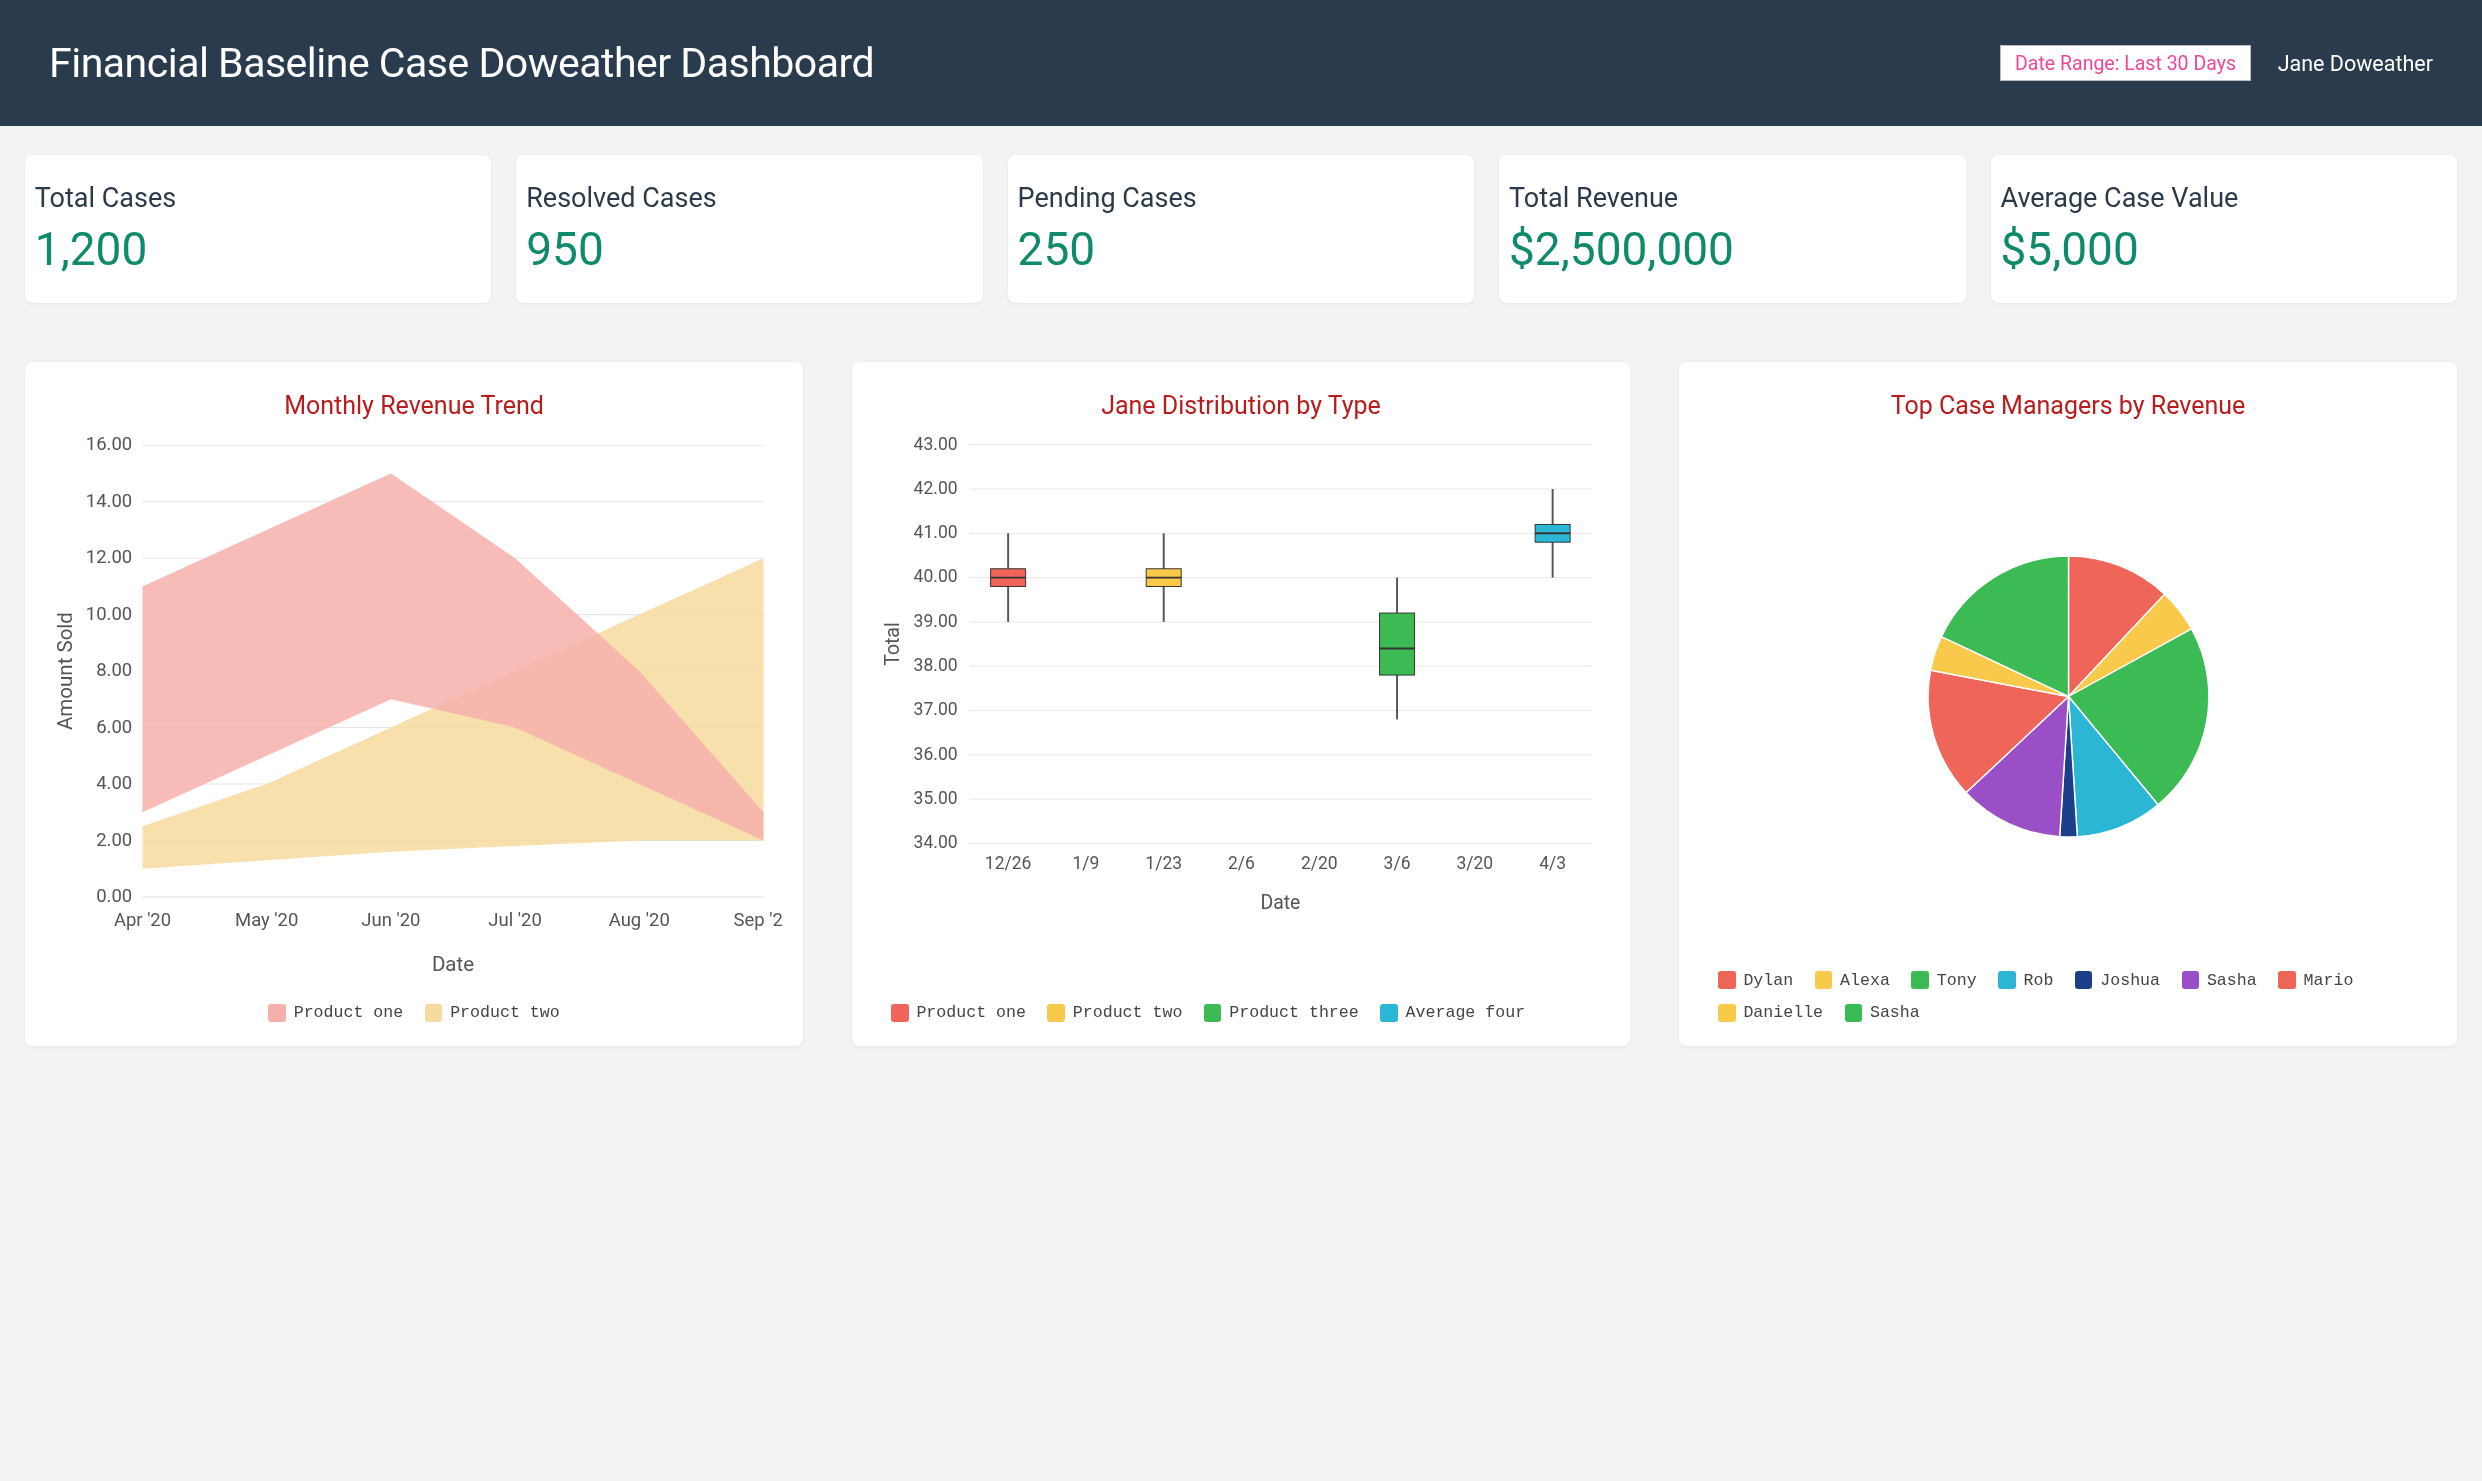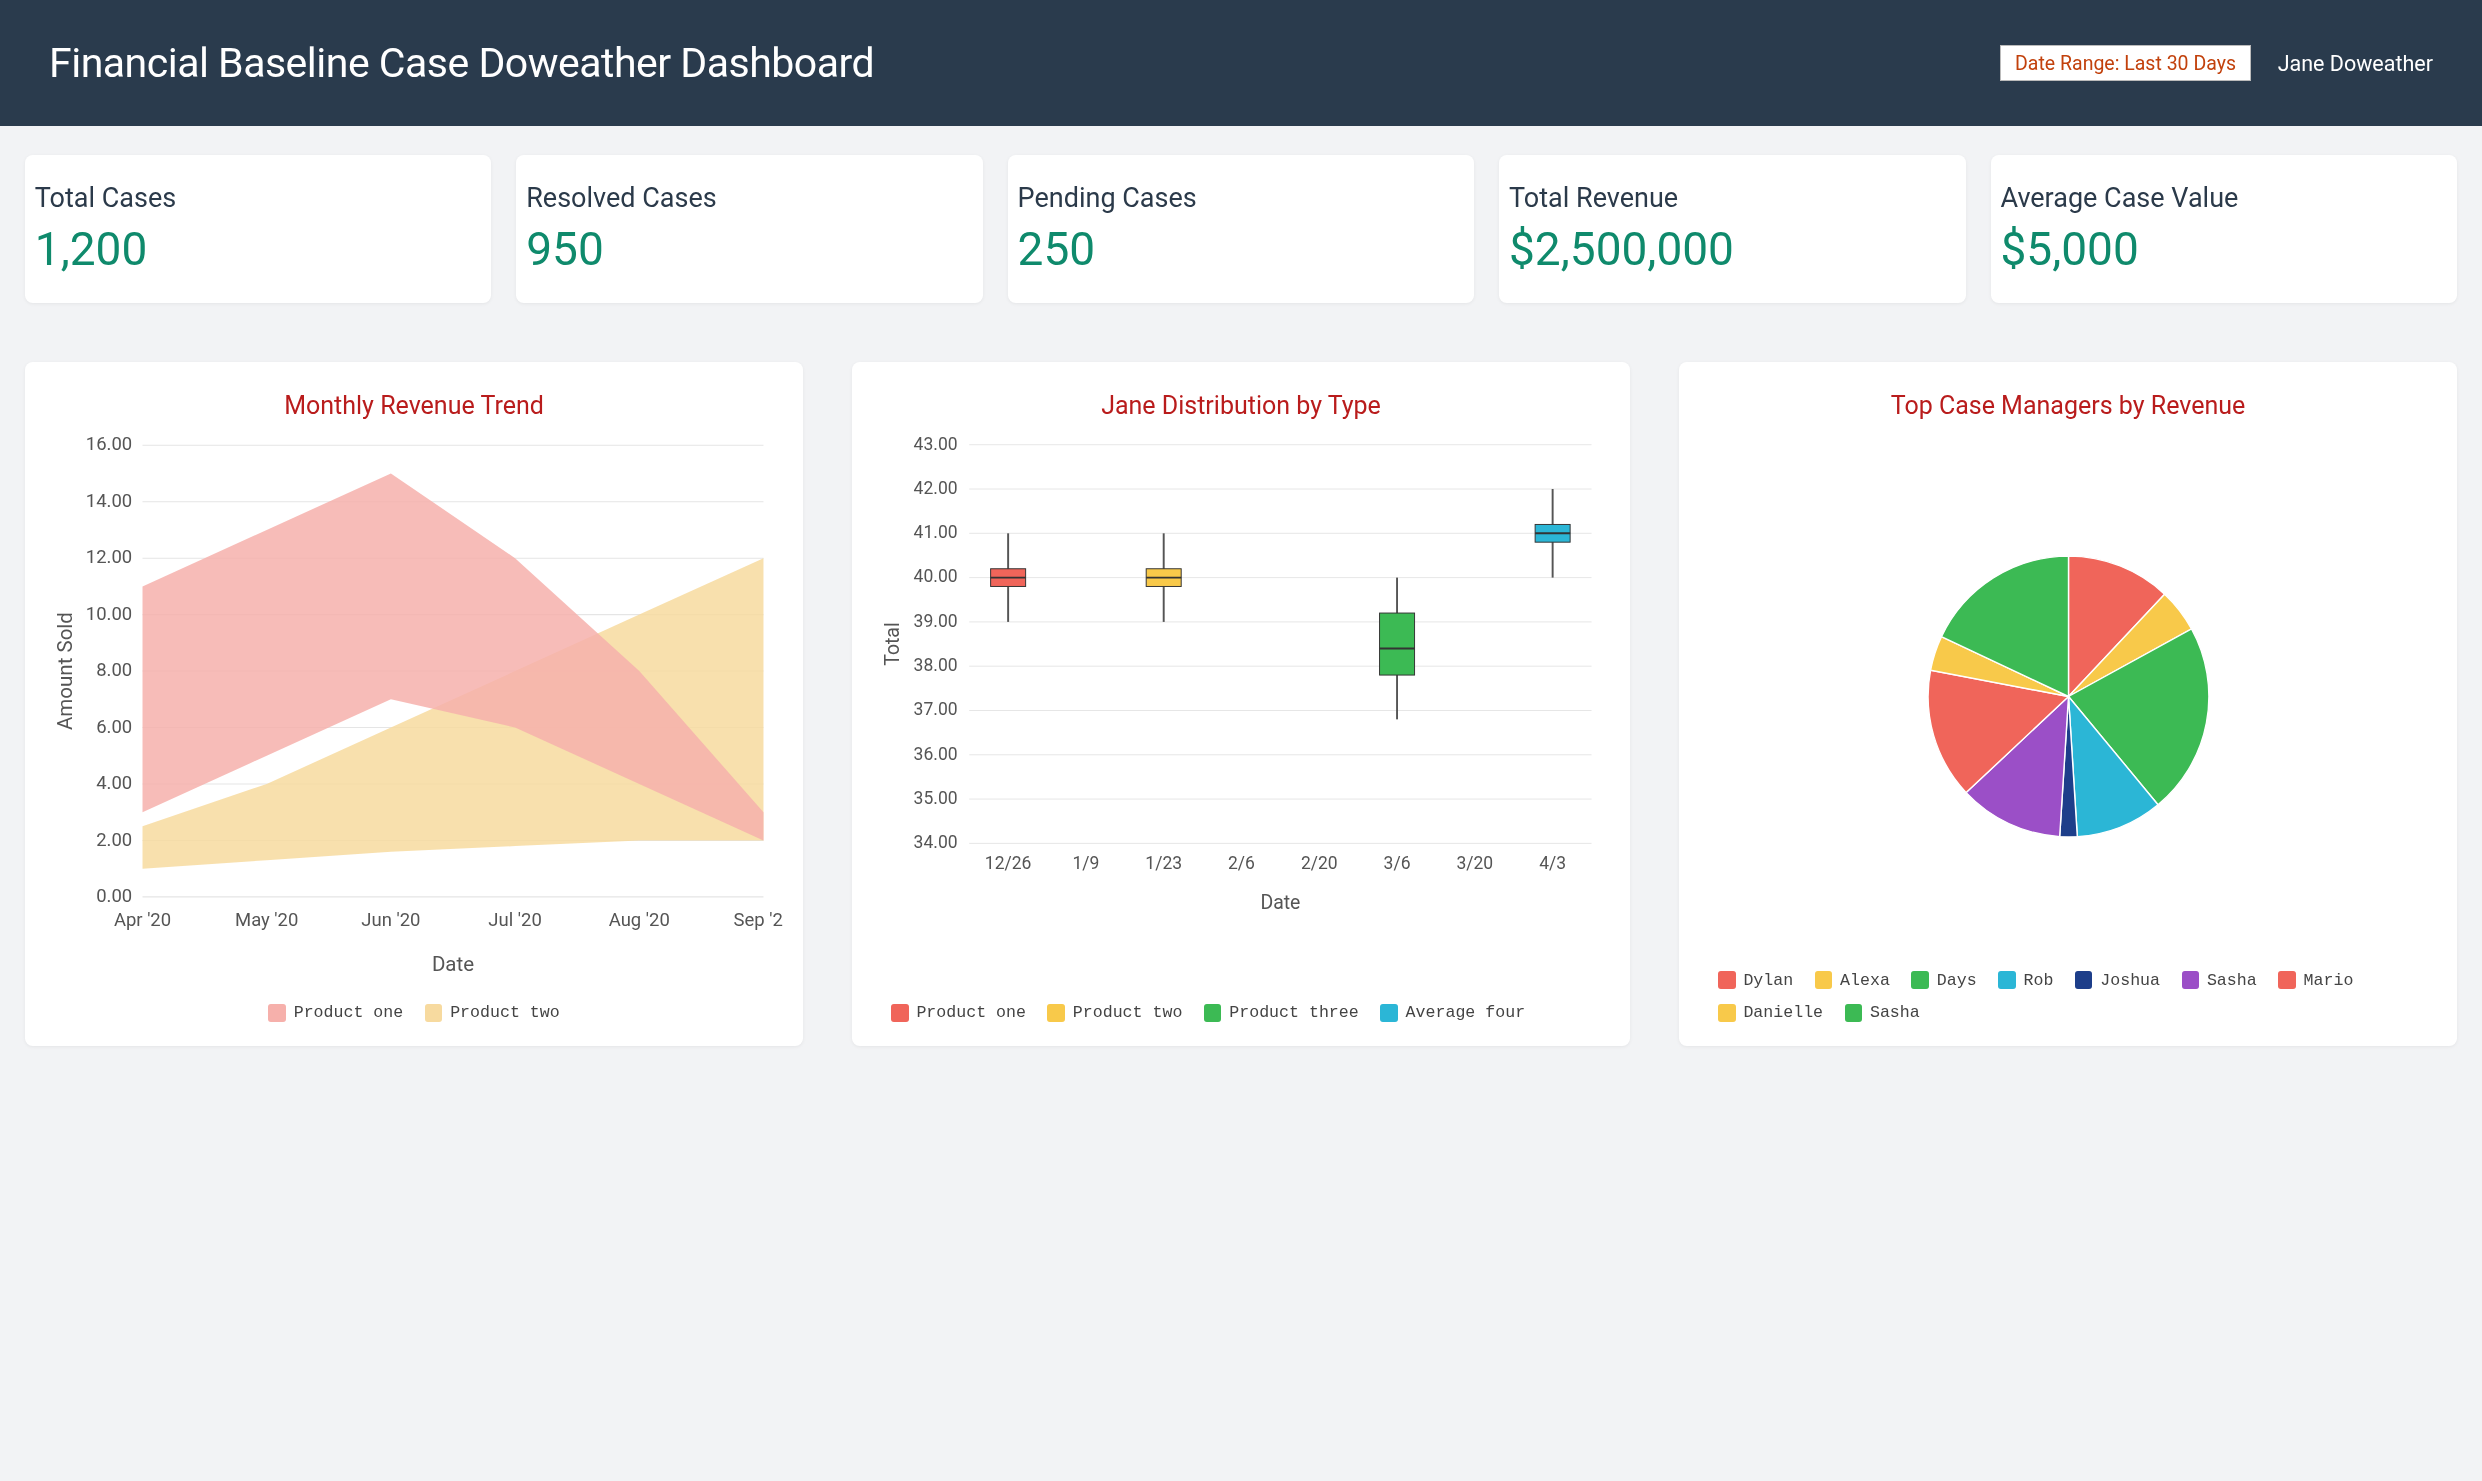--- a/index.html
+++ b/index.html
@@ -21,21 +21,21 @@
     font-size: 41px;
     letter-spacing: -0.5px;
   }
   .header-right {
     display: flex;
     align-items: center;
     gap: 27px;
   }
   .date-range-box {
     background: #fff;
-    color: #c2410c;
+    color: #ec4899;
     border: 1px solid #bbb;
     padding: 5.9px 13.7px;
     font-size: 19.5px;
     margin-left: 10px;
   }
   .user-name {
     font-size: 21.5px;
     white-space: nowrap;
   }
   .kpi-row {
@@ -276,21 +276,21 @@
         <span class="legend-item">
           <span class="swatch" style="background: rgb(240, 101, 90);"></span>
           <span>Dylan</span>
         </span>
         <span class="legend-item">
           <span class="swatch" style="background: rgb(248, 201, 74);"></span>
           <span>Alexa</span>
         </span>
         <span class="legend-item">
           <span class="swatch" style="background: rgb(60, 186, 84);"></span>
-          <span>Days</span>
+          <span>Tony</span>
         </span>
         <span class="legend-item">
           <span class="swatch" style="background: rgb(43, 182, 214);"></span>
           <span>Rob</span>
         </span>
         <span class="legend-item">
           <span class="swatch" style="background: rgb(29, 62, 138);"></span>
           <span>Joshua</span>
         </span>
         <span class="legend-item">

